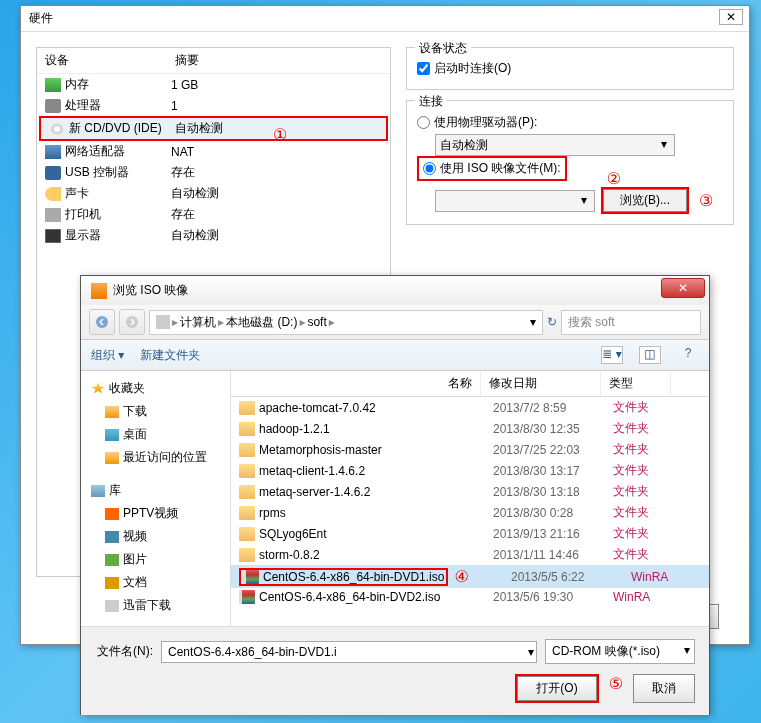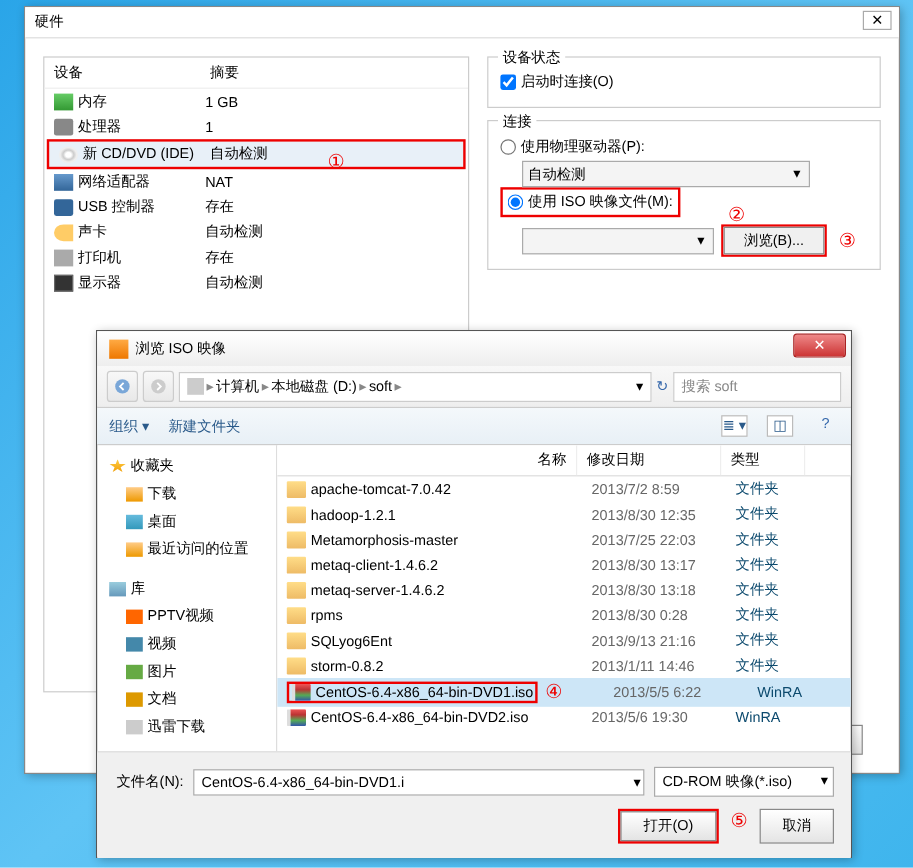--- a/index.html
+++ b/index.html
@@ -75,21 +75,21 @@
 .col-name { width: 250px; text-align: right; }
 .col-date { width: 120px; }
 .col-type { width: 70px; }
 .fd-row { display: flex; padding: 2px 8px; align-items: center; }
 .fd-row.sel { background: #cde6f7; }
 .fd-row .ficon { width: 16px; height: 14px; margin-right: 4px; }
 .ficon.folder { background: linear-gradient(#fd8,#eb6); border-radius: 1px; }
 .ficon.iso { background: linear-gradient(#e55,#b33, #5a5,#35a); border-radius: 1px; border-left: 3px solid #ddd; }
 .fd-row .n { width: 234px; }
 .fd-row .d { width: 120px; color: #666; }
-.fd-row .t { width: 70px; color: #0c4a6e; }
+.fd-row .t { width: 70px; color: #be185d; }
 .fd-bottom { padding: 12px 14px; background: #f0f0f0; border-top: 1px solid #ddd; }
 .fd-fn { display: flex; align-items: center; gap: 8px; margin-bottom: 10px; }
 .fd-fn .lbl { width: 58px; text-align: right; }
 .fd-fn .inp { flex: 1; border: 1px solid #aaa; padding: 3px 6px; background: #fff; position: relative; }
 .fd-fn .inp .arr { position: absolute; right: 2px; top: 3px; }
 .fd-fn .flt { width: 150px; border: 1px solid #aaa; padding: 3px 6px; background: #fff; position: relative; }
 .fd-btns { display: flex; justify-content: flex-end; gap: 10px; }
 .fd-btns button { padding: 3px 18px; border: 1px solid #888; background: linear-gradient(#fff,#e4e4e4); cursor: pointer; }
 
 .ok-cancel { position: absolute; right: 30px; bottom: 15px; display: flex; gap: 10px; }

